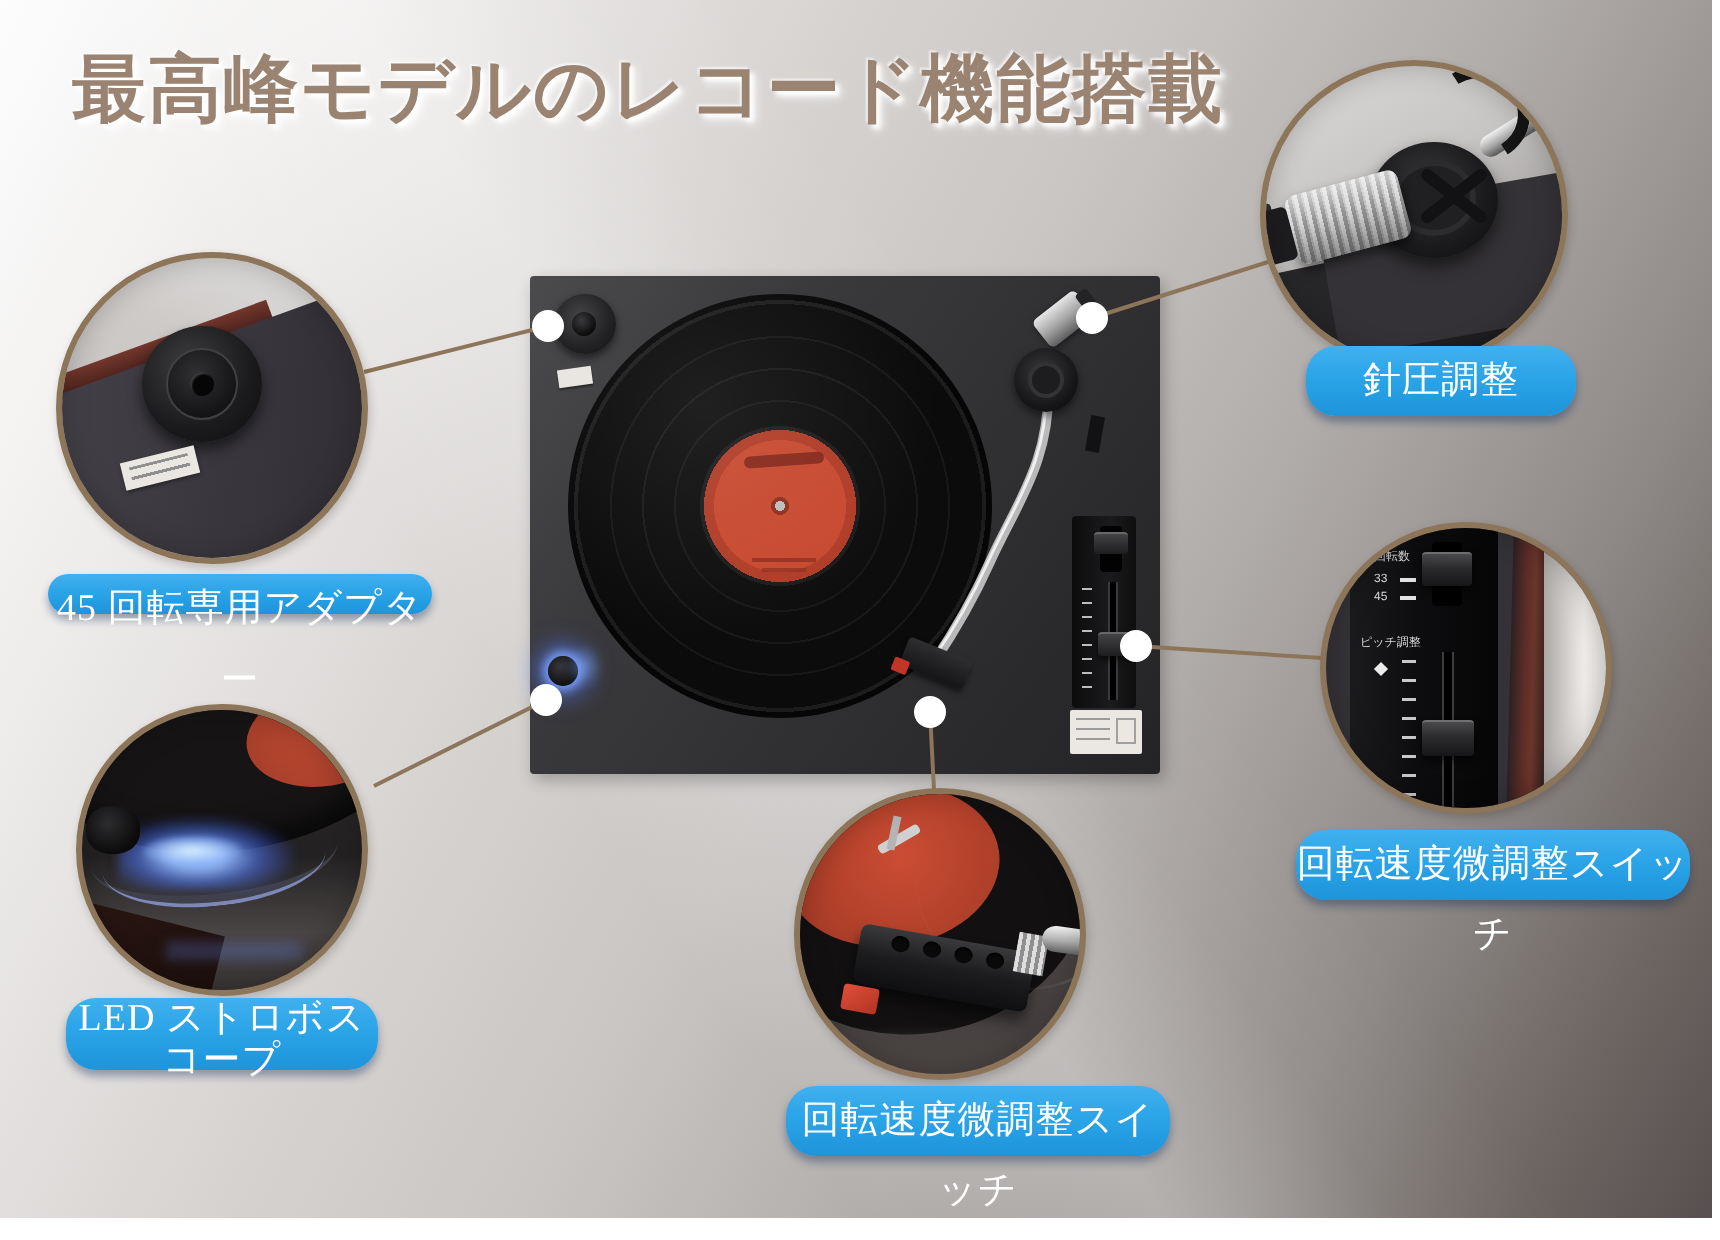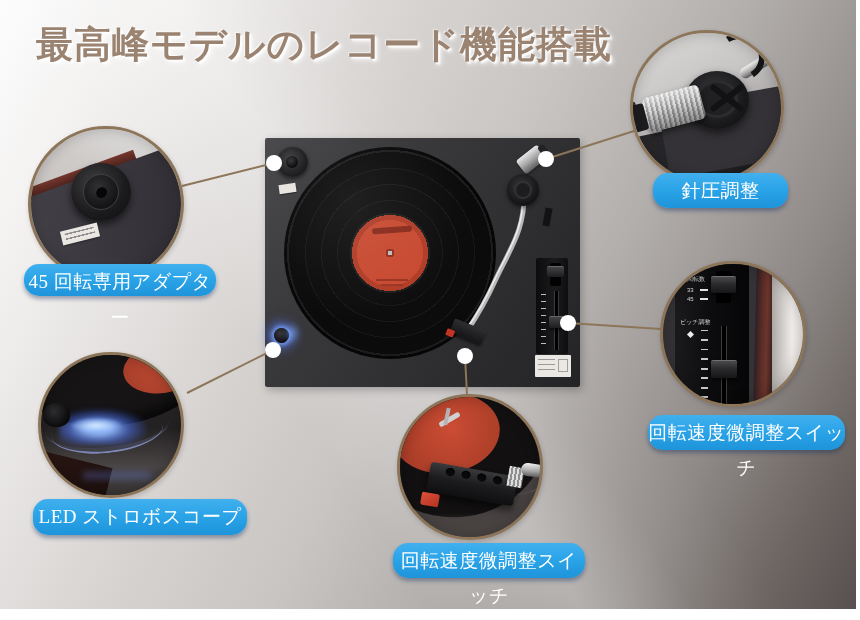--- a/index.html
+++ b/index.html
@@ -185,24 +185,24 @@
       background:linear-gradient(135deg,#e0503a,#b23322);}
   .c5-collar{left:108px;top:70px;width:15px;height:20px;transform:rotate(10deg);
       background:repeating-linear-gradient(90deg,#dedede 0 2px,#8f8f8f 2px 4px);}
   .c5-tube{left:121px;top:68px;width:42px;height:13px;border-radius:7px;transform:rotate(8deg);
       background:linear-gradient(180deg,#f4f4f4,#b0b0b0 55%,#646464);}
   .c5-blur{left:0;top:116px;width:146px;height:30px;background:linear-gradient(180deg,rgba(74,68,66,0),#4a4443 65%);}
   
   .pill{position:absolute;border-radius:15px;color:#fff;font-size:19px;text-align:center;
         background:linear-gradient(180deg,#41b0ee 0%,#2ba4e8 45%,#1e94da 100%);
         box-shadow:0 3px 4px rgba(20,45,90,.4);letter-spacing:.5px;}
-  .p1{left:24px;top:264px;width:192px;height:32px;line-height:36px;}
+  .p1{left:24px;top:287px;width:192px;height:20px;line-height:36px;}
   .p2{left:653px;top:173px;width:135px;height:35px;line-height:35px;}
   .p3{left:648px;top:415px;width:197px;height:35px;line-height:35px;}
-  .p4{left:33px;top:499px;width:214px;height:36px;line-height:36px;font-family:Liberation Serif, serif;}
+  .p4{left:33px;top:499px;width:156px;height:36px;line-height:21px;font-family:Liberation Serif, serif;}
   .p5{left:393px;top:543px;width:192px;height:35px;line-height:35px;}
 </style>
 </head>
 <body>
 
 <div class="stage">
   <div class="bg"></div>
 
   <h1 class="title">最高峰モデルのレコード機能搭載</h1>
 

